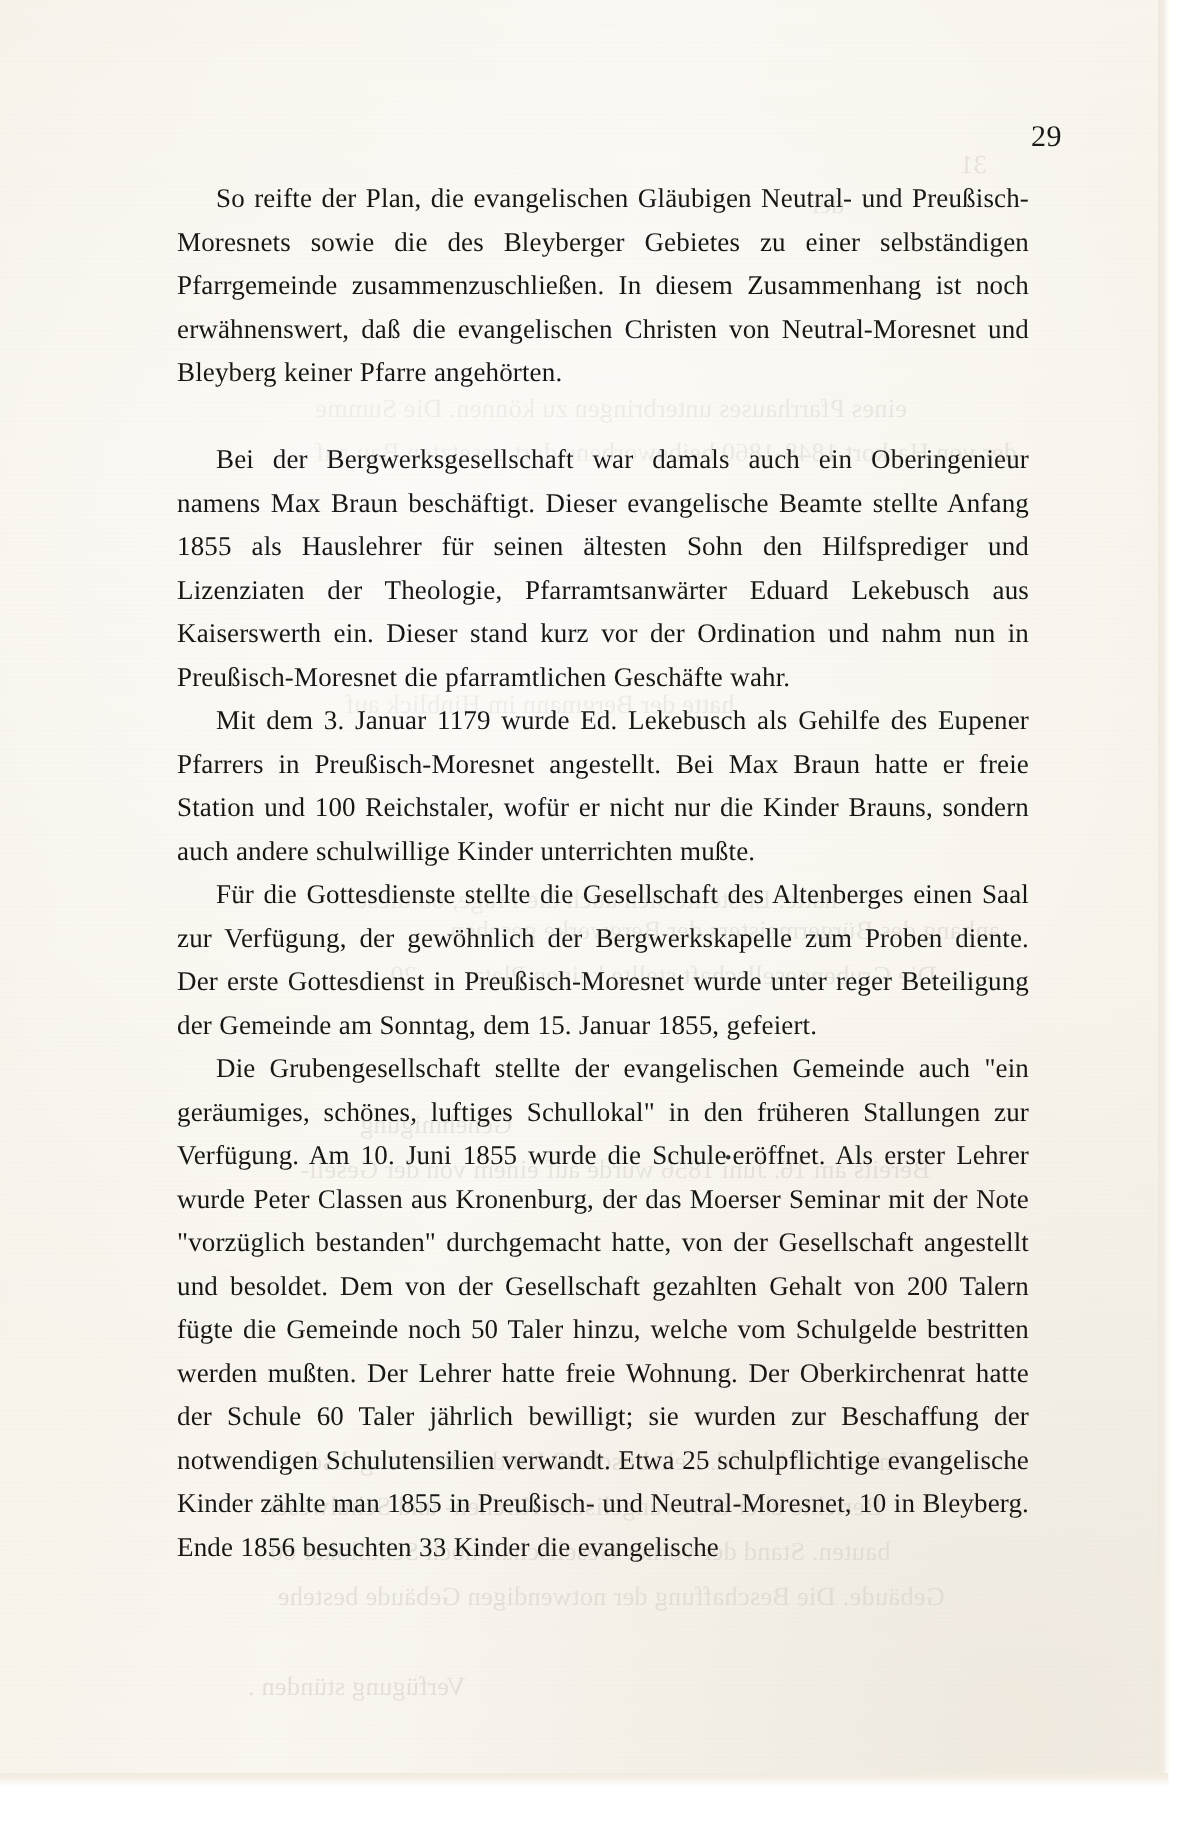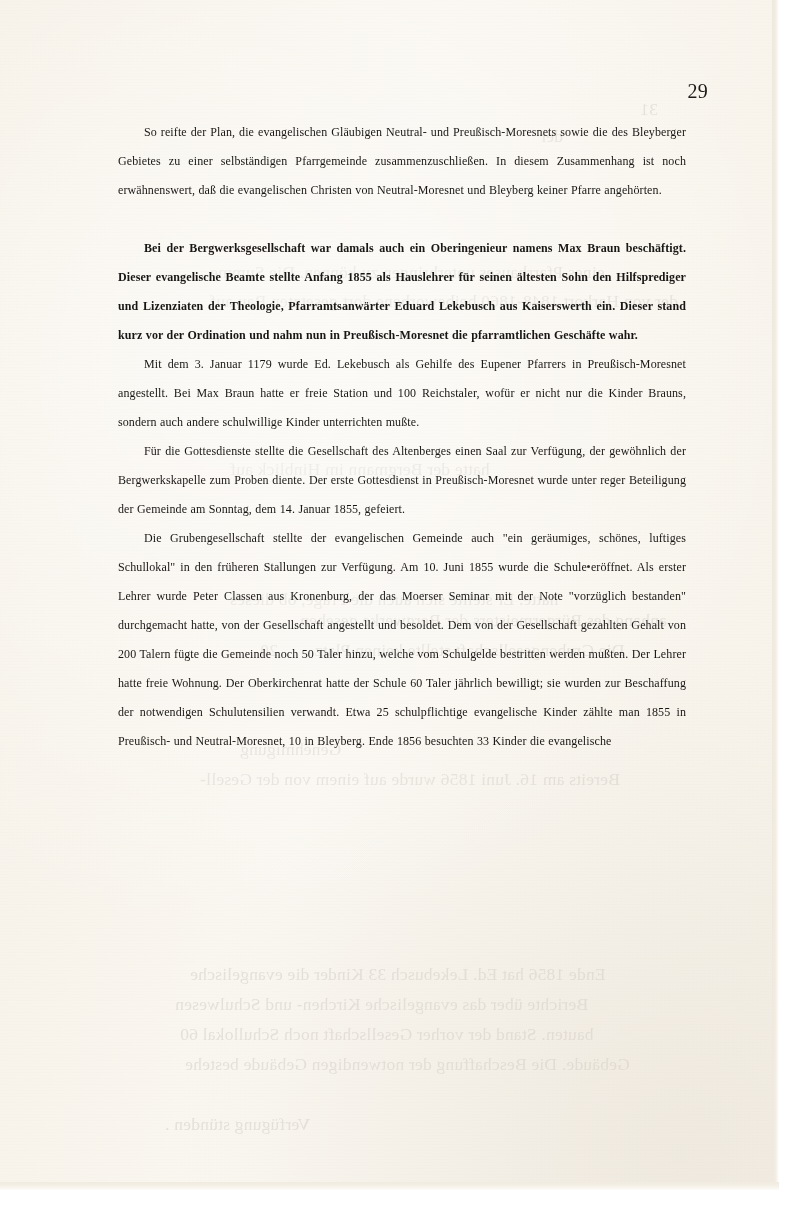--- a/index.html
+++ b/index.html
@@ -96,33 +96,33 @@
 
   .textblock {
     position: absolute;
     left: 118px;
     top: 118px;
     width: 568px;
   }
 
   .para {
     margin: 0;
-    font-size: 12px;
+    font-size: 18px;
     line-height: 29px;
     color: #17151300;
     color: #191715;
     text-align: justify;
     text-justify: inter-word;
     text-indent: 26px;
     letter-spacing: 0.1px;
     word-spacing: 0.3px;
     -webkit-font-smoothing: none;
   }
   .para + .para { margin-top: 0; }
-  .para.gap-before { margin-top: 29px; font-weight: bold; }
+  .para.gap-before { margin-top: 29px; }
 
   
   .speck {
     display: inline-block;
     width: 3px;
     height: 3px;
     background: #35312c;
     border-radius: 50%;
     vertical-align: 3px;
     margin: 0 1px 0 0;
@@ -169,17 +169,17 @@
   <div class="paper-edge-bottom"></div>
   <div class="scan-outside-right"></div>
   <div class="scan-outside-bottom"></div>
 
   <div class="folio">29</div>
 
   <div class="textblock">
     <p class="para">So reifte der Plan, die evangelischen Gläubigen Neutral- und Preußisch-Moresnets sowie die des Bleyberger Gebietes zu einer selbständigen Pfarrgemeinde zusammenzuschließen. In diesem Zusammenhang ist noch erwähnenswert, daß die evangelischen Christen von Neutral-Moresnet und Bleyberg keiner Pfarre angehörten.</p>
     <p class="para gap-before">Bei der Bergwerksgesellschaft war damals auch ein Oberingenieur namens Max Braun beschäftigt. Dieser evangelische Beamte stellte Anfang 1855 als Hauslehrer für seinen ältesten Sohn den Hilfsprediger und Lizenziaten der Theologie, Pfarramtsanwärter Eduard Lekebusch aus Kaiserswerth ein. Dieser stand kurz vor der Ordination und nahm nun in Preußisch-Moresnet die pfarramtlichen Geschäfte wahr.</p>
     <p class="para">Mit dem 3. Januar 1179 wurde Ed. Lekebusch als Gehilfe des Eupener Pfarrers in Preußisch-Moresnet angestellt. Bei Max Braun hatte er freie Station und 100 Reichstaler, wofür er nicht nur die Kinder Brauns, sondern auch andere schulwillige Kinder unterrichten mußte.</p>
-    <p class="para">Für die Gottesdienste stellte die Gesellschaft des Altenberges einen Saal zur Verfügung, der gewöhnlich der Bergwerkskapelle zum Proben diente. Der erste Gottesdienst in Preußisch-Moresnet wurde unter reger Beteiligung der Gemeinde am Sonntag, dem 14. Januar 1855, gefeiert.</p>
+    <p class="para">Für die Gottesdienste stellte die Gesellschaft des Altenberges einen Saal zur Verfügung, der gewöhnlich der Bergwerkskapelle zum Proben diente. Der erste Gottesdienst in Preußisch-Moresnet wurde unter reger Beteiligung der Gemeinde am Sonntag, dem 15. Januar 1855, gefeiert.</p>
     <p class="para"><span>Die Grubengesellschaft stellte der evangelischen Gemeinde auch "ein geräumiges, schönes, luftiges Schullokal" in den früheren Stallungen zur Verfügung. Am 10. Juni 1855 wurde die Schule</span><span class="speck"></span><span>eröffnet. Als erster Lehrer wurde Peter Classen aus Kronenburg, der das Moerser Seminar mit der Note "vorzüglich bestanden" durchgemacht hatte, von der Gesellschaft angestellt und besoldet. Dem von der Gesellschaft gezahlten Gehalt von 200 Talern fügte die Gemeinde noch 50 Taler hinzu, welche vom Schulgelde bestritten werden mußten. Der Lehrer hatte freie Wohnung. Der Oberkirchenrat hatte der Schule 60 Taler jährlich bewilligt; sie wurden zur Beschaffung der notwendigen Schulutensilien verwandt. Etwa 25 schulpflichtige evangelische Kinder zählte man 1855 in Preußisch- und Neutral-Moresnet, 10 in Bleyberg. Ende 1856 besuchten 33 Kinder die evangelische</span></p>
   </div>
 
 </div>
 
 </body></html>

